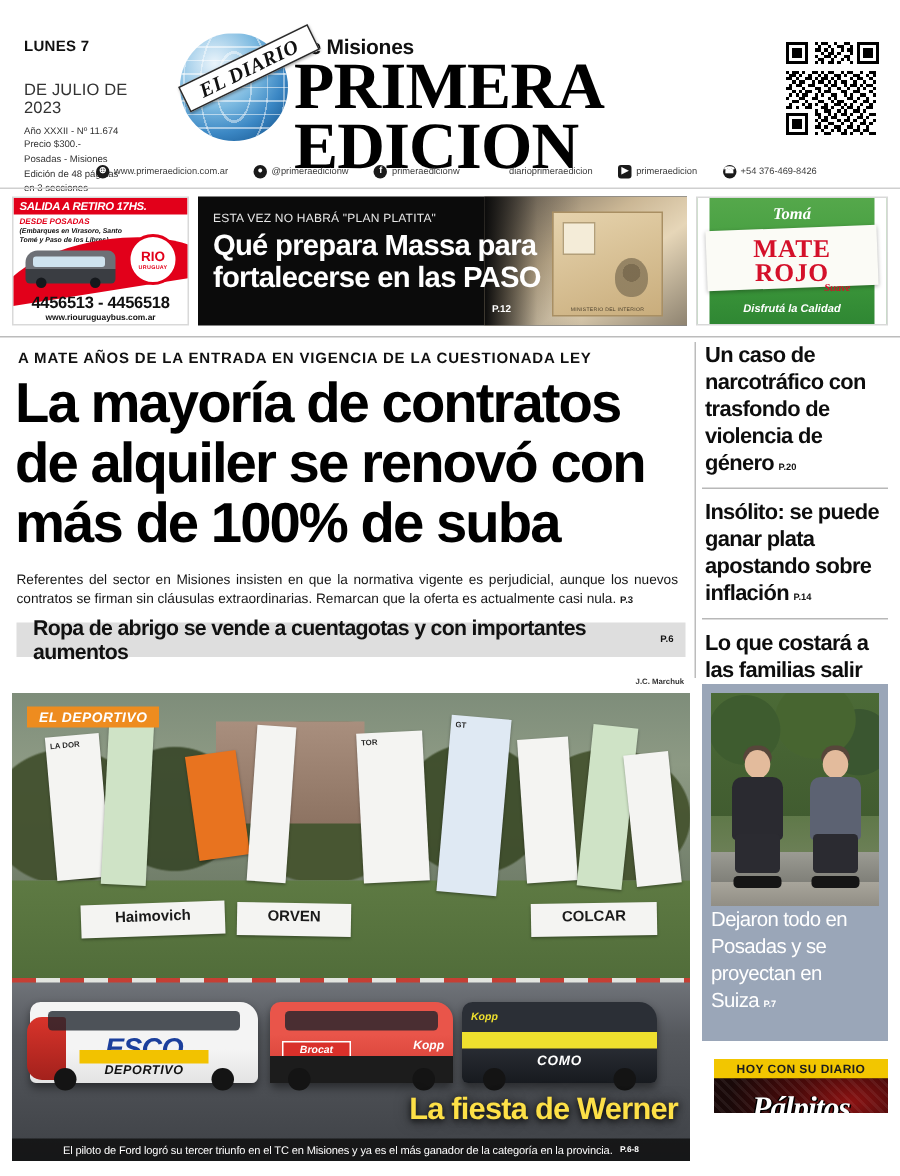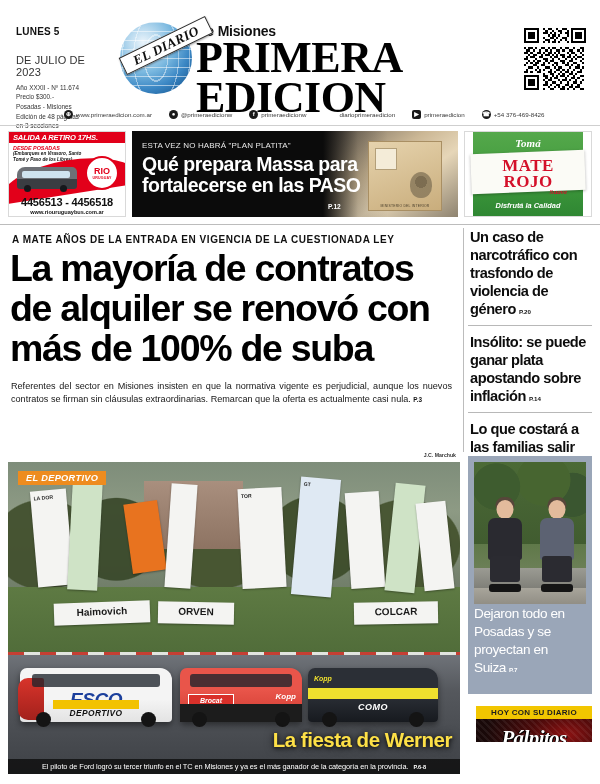--- a/index.html
+++ b/index.html
@@ -452,21 +452,21 @@
   }
 </style>
 </head>
 <body>
 
 <div class="page">
 
   <div class="masthead">
 
     <div class="pubinfo">
-      <div class="dayline">LUNES 5</div>
+      <div class="dayline">LUNES 7</div>
       <div class="dateline">DE JULIO DE 2023</div>
       <div class="meta">
         <div>Año XXXII - Nº 11.674</div>
         <div>Precio $300.-</div>
         <div>Posadas - Misiones</div>
         <div>Edición de 48 páginas</div>
         <div>en 3 secciones</div>
       </div>
     </div>
 
@@ -765,20 +765,24 @@
       <div class="eyebrow">A MATE AÑOS DE LA ENTRADA EN VIGENCIA DE LA CUESTIONADA LEY</div>
       <div class="lead">La mayoría de contratos</div>
       <div class="lead">de alquiler se renovó con</div>
       <div class="lead">más de 100% de suba</div>
 
       <div class="bajada">
         <span>Referentes del sector en Misiones insisten en que la normativa vigente es perjudicial, aunque los nuevos contratos se firman sin cláusulas extraordinarias. Remarcan que la oferta es actualmente casi nula.</span>
         <span class="pref">P.3</span>
       </div>
 
+      <div class="secondary">
+        <span class="t">Ropa de abrigo se vende a cuentagotas y con importantes aumentos</span>
+        <span class="pref">P.6</span>
+      </div>
     </div>
 
     <div class="sidecol">
       <div class="brief">
         <h3>Un caso de narcotráfico con trasfondo de violencia de género</h3><span class="pref">P.20</span>
       </div>
       <div class="brief">
         <h3>Insólito: se puede ganar plata apostando sobre inflación</h3><span class="pref">P.14</span>
       </div>
       <div class="brief">

